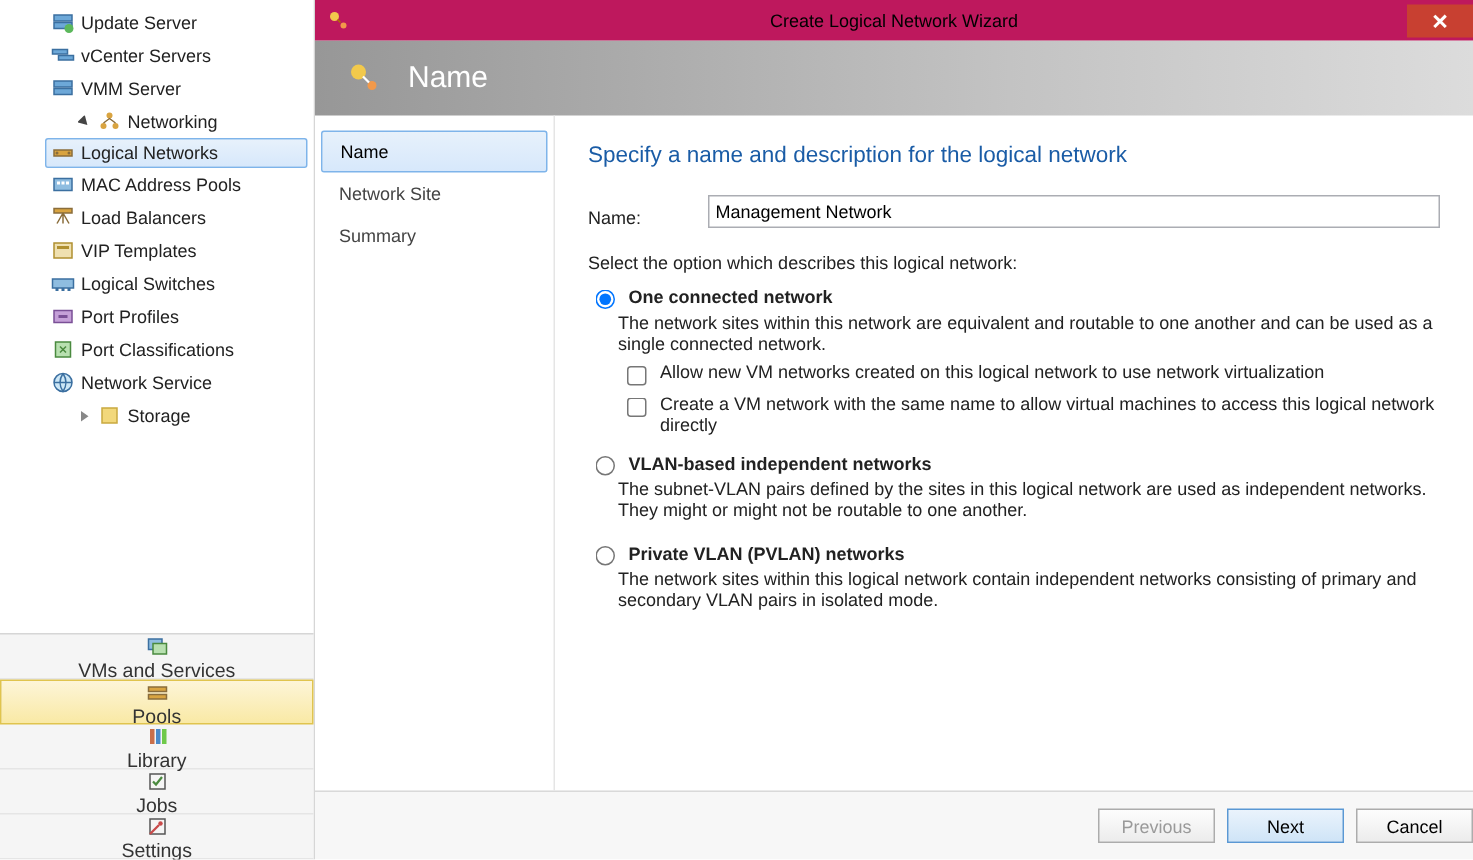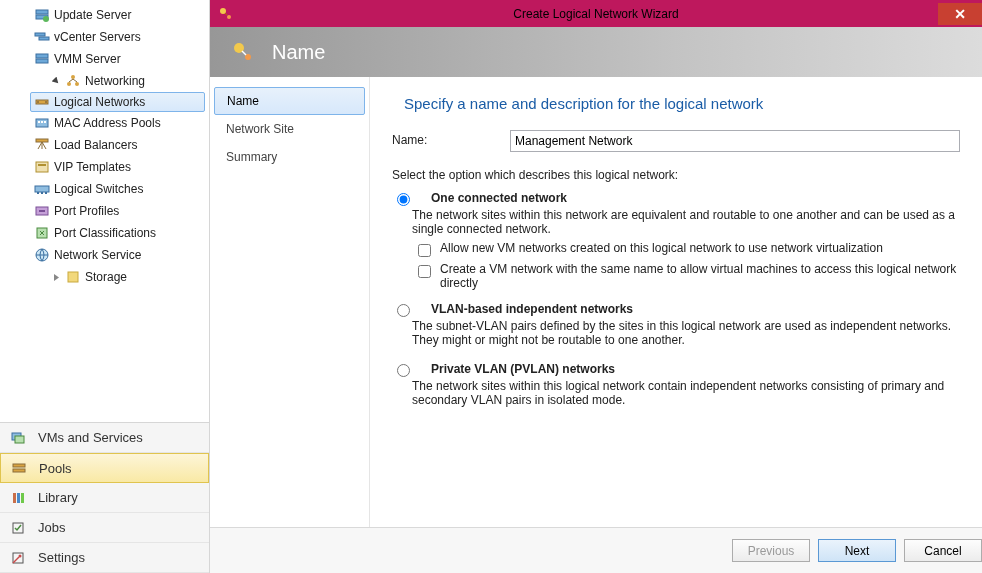--- a/index.html
+++ b/index.html
@@ -12,21 +12,21 @@
   .tree .node { display: flex; align-items: center; height: 22px; padding-left: 10px; gap: 4px; cursor: default; }
   .tree .node.level2 { padding-left: 24px; margin-left: 40px; }
   .tree .node.level3 { padding-left: 34px; }
   .tree .node.level2.exp { padding-left: 12px; }
   .tree .node .exp-arrow { width: 9px; height: 9px; display: inline-block; }
   .tree .node.selected { background: linear-gradient(#e7f1fb,#d7e8fb); border: 1px solid #7eb4ea; border-radius: 2px; margin: 0 4px 0 30px; padding-left: 3px; height: 20px;}
   .tree .icon { width: 16px; height: 16px; display: inline-flex; align-items: center; justify-content: center; }
   .tree .label { white-space: nowrap; }
 
   .bottom-nav { border-top: 1px solid #d6d6d6; background: #f5f5f5; }
-  .bottom-nav .bn-item { display: flex; align-items: center; gap: 12px; height: 30px; padding: 0 10px; border-bottom: 1px solid #e5e5e5; cursor: pointer; }
+  .bottom-nav .bn-item { display: flex; align-items: center; gap: 0; height: 30px; padding: 0 10px; border-bottom: 1px solid #e5e5e5; cursor: pointer; flex-direction: column; }
   .bottom-nav .bn-item.selected { background: linear-gradient(#fdf5d8,#f9e9a5); border: 1px solid #e0c44e; }
   .bottom-nav .bn-item .icon { width: 16px; height: 16px; display:inline-flex;align-items:center;justify-content:center;}
   .bottom-nav .bn-item .label { font-size: 13px; color: #333; }
 
   
   .wizard { flex: 1; height: 100%; display: flex; flex-direction: column; background: #fff; }
   .titlebar { height: 27px; background: #be185d; display: flex; align-items: center; position: relative; }
   .titlebar .tb-icon { width: 20px; height: 20px; margin-left: 6px; display:inline-flex;align-items:center;justify-content:center;}
   .titlebar .tb-title { position: absolute; left: 0; right: 0; text-align: center; font-size: 12px; color: #000; pointer-events: none; }
   .titlebar .tb-close { margin-left: auto; width: 44px; height: 22px; background: #c84031; color: #fff; font-weight: bold; display: flex; align-items: center; justify-content: center; cursor: pointer; font-size: 14px;}
@@ -34,29 +34,29 @@
   .banner { height: 50px; background: linear-gradient(to right, #979797 0%, #c3c3c3 60%, #dcdcdc 100%); display: flex; align-items: center; padding-left: 20px; gap: 16px; }
   .banner .banner-icon { width: 26px; height: 26px; display:inline-flex;align-items:center;justify-content:center;}
   .banner .banner-title { color: #fff; font-size: 20px; font-weight: 400; }
 
   .wizard-body { flex: 1; display: flex; }
   .step-list { width: 160px; border-right: 1px solid #e5e5e5; padding: 10px 0; }
   .step-list .step { height: 28px; display: flex; align-items: center; padding-left: 16px; font-size: 12px; color: #444; cursor: pointer; }
   .step-list .step.selected { background: linear-gradient(#e7f1fb,#d7e8fb); border: 1px solid #7eb4ea; border-radius: 2px; margin: 0 4px; padding-left: 12px; color: #000;}
 
   .step-content { flex: 1; padding: 16px 22px 0 22px; display: flex; flex-direction: column; }
-  .step-content .heading { color: #1a5ca6; font-size: 15px; margin: 2px 0 18px 12px; font-weight: 400; }
-  .form-row { display: flex; align-items: flex-start; margin-bottom: 8px; gap: 38px; }
+  .step-content .heading { color: #1a5ca6; font-size: 15px; margin: 2px 0 18px 0; font-weight: 400; }
+  .form-row { display: flex; align-items: flex-end; margin-bottom: 8px; }
   .form-row .flabel { width: 80px; padding-top: 3px; }
   .form-row input[type=text] { flex: 1; height: 22px; border: 1px solid #abadb3; padding: 1px 4px; font-family: inherit; font-size: 12px; }
   .form-row textarea { flex: 1; height: 52px; border: 1px solid #abadb3; padding: 2px 4px; font-family: inherit; font-size: 12px; resize: none; }
 
   .opt-intro { margin: 8px 0 8px 0; }
   .opt-group { margin-bottom: 10px; }
-  .opt-head { display: flex; align-items: center; gap: 18px; }
+  .opt-head { display: flex; align-items: center; gap: 6px; }
   .opt-head label { font-weight: bold; }
   .opt-desc { margin: 2px 0 4px 20px; color: #222; }
   .sub-check { margin-left: 22px; display: flex; gap: 6px; align-items: flex-start; padding: 1px 0;}
   .sub-check label { display: inline; }
 
   .footer { height: 46px; border-top: 1px solid #d9d9d9; display: flex; align-items: center; justify-content: flex-end; gap: 8px; background: #f7f7f7;}
   .footer button { width: 78px; height: 23px; border: 1px solid #acacac; background: linear-gradient(#fdfdfd,#ececec); font-family: inherit; font-size: 12px; cursor: pointer; }
   .footer button:disabled { color: #9a9a9a; cursor: default; }
   .footer button.primary { border: 1px solid #5a98d4; background: linear-gradient(#eaf3fc,#cfe4f7); }
 

